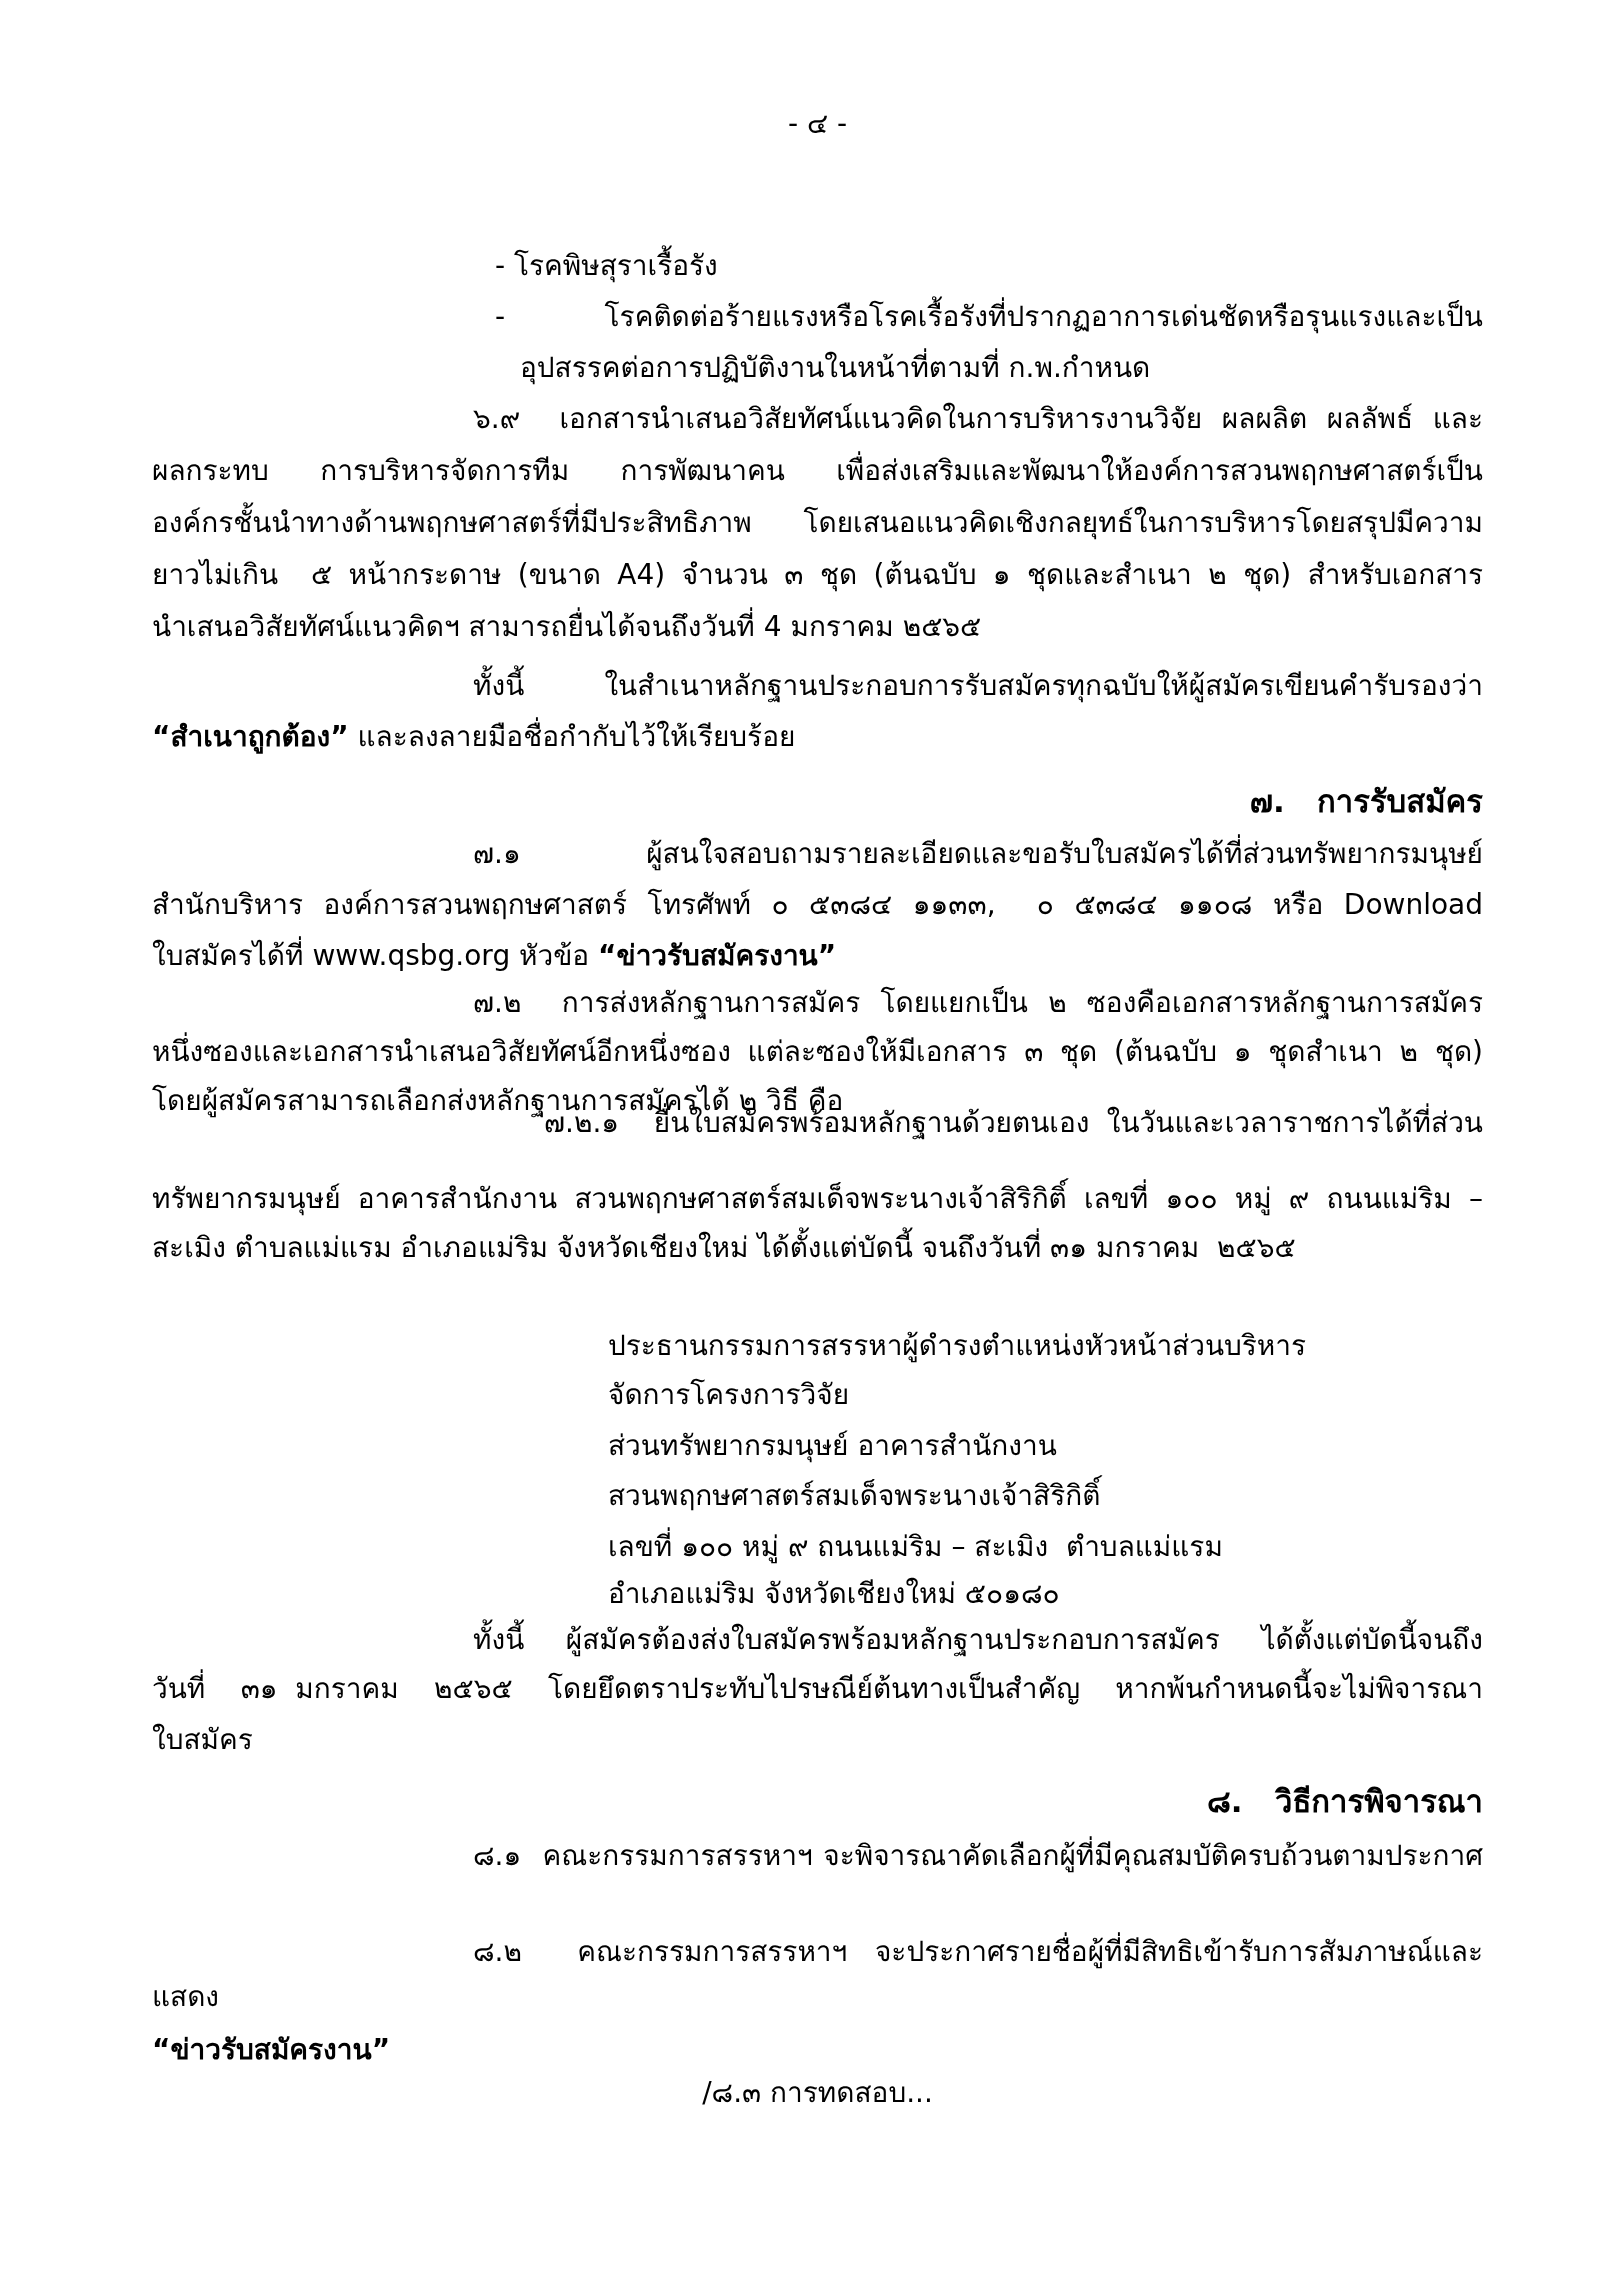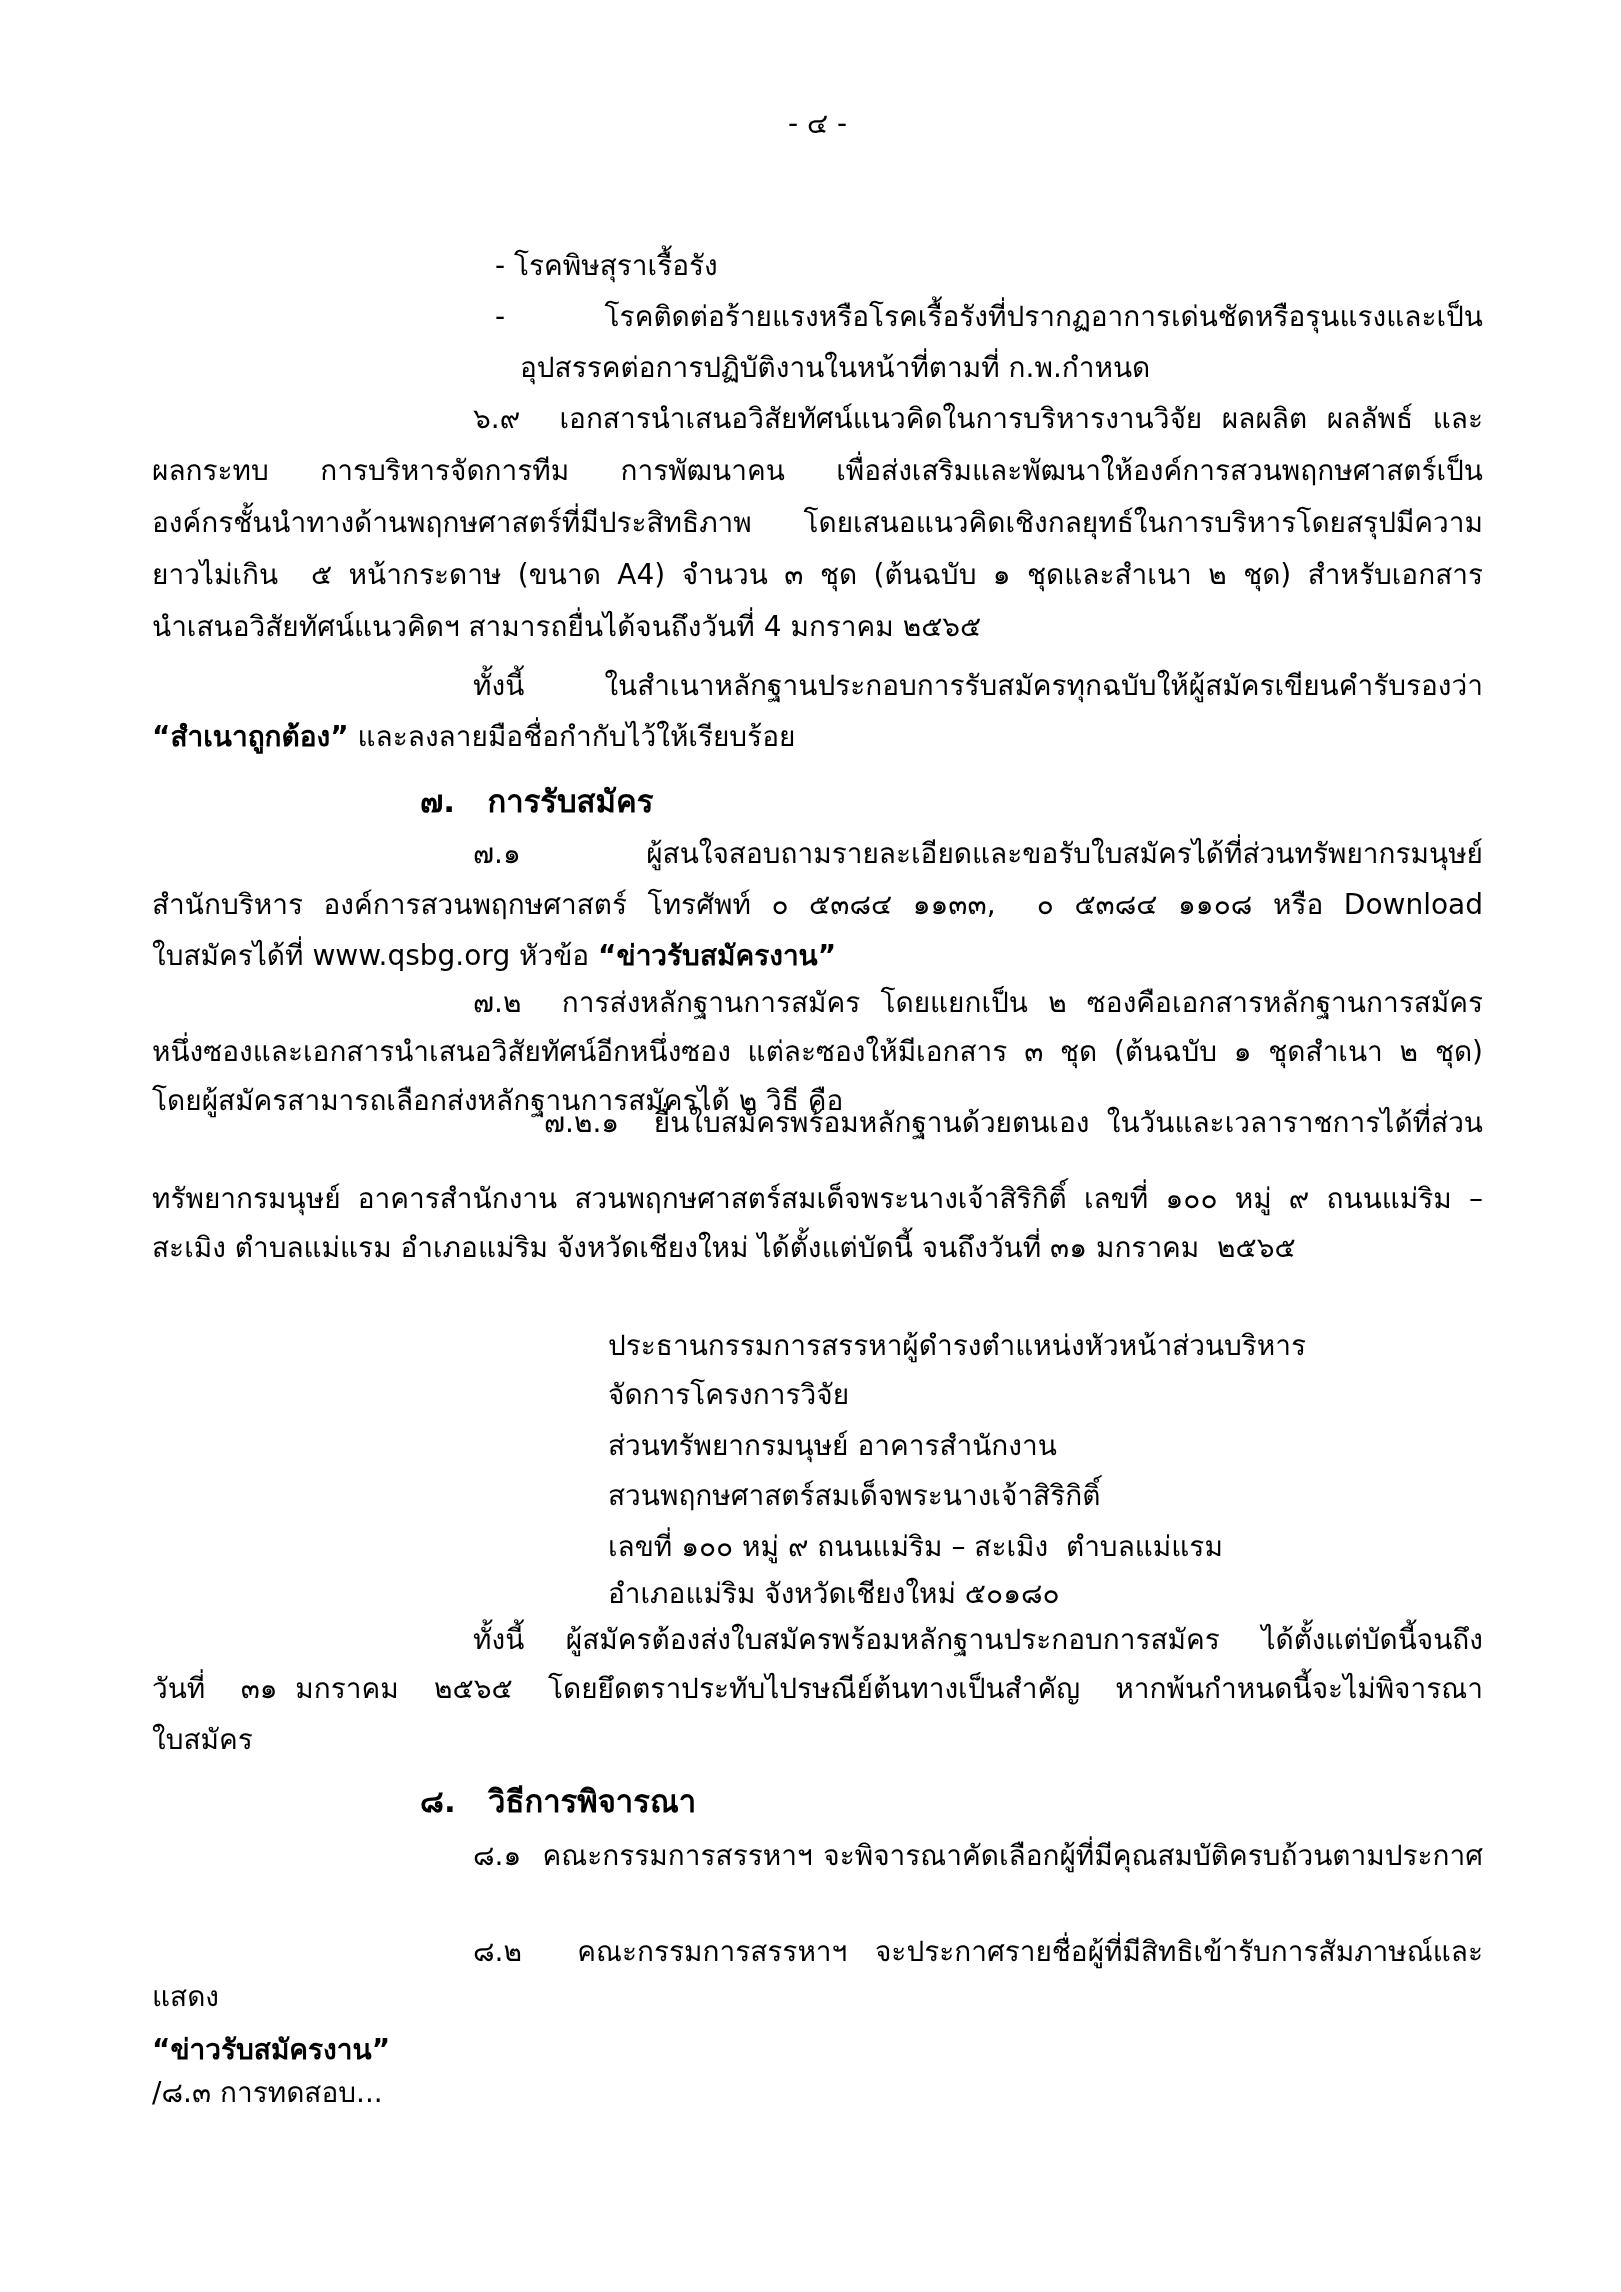--- a/index.html
+++ b/index.html
@@ -21,23 +21,24 @@
     white-space: normal;
   }
   .just {
     text-align: justify;
     text-align-last: justify;
   }
   .b { font-weight: bold; }
   .head {
     font-weight: bold;
     font-size: 31px;
+    text-align: right;
   }
   .center { text-align: center; }
-  .right { text-align: left; }
+  .right { text-align: center; }
 </style>
 </head>
 <body>
 
 <div class="page">
 
   <div class="ln center" style="top:101px">- ๔ -</div>
 
   <div class="ln" style="top:243px; text-indent:343px">- โรคพิษสุราเรื้อรัง</div>
   <div class="ln just" style="top:294px; text-indent:343px">- โรคติดต่อร้ายแรงหรือโรคเรื้อรังที่ปรากฏอาการเด่นชัดหรือรุนแรงและเป็น</div>

